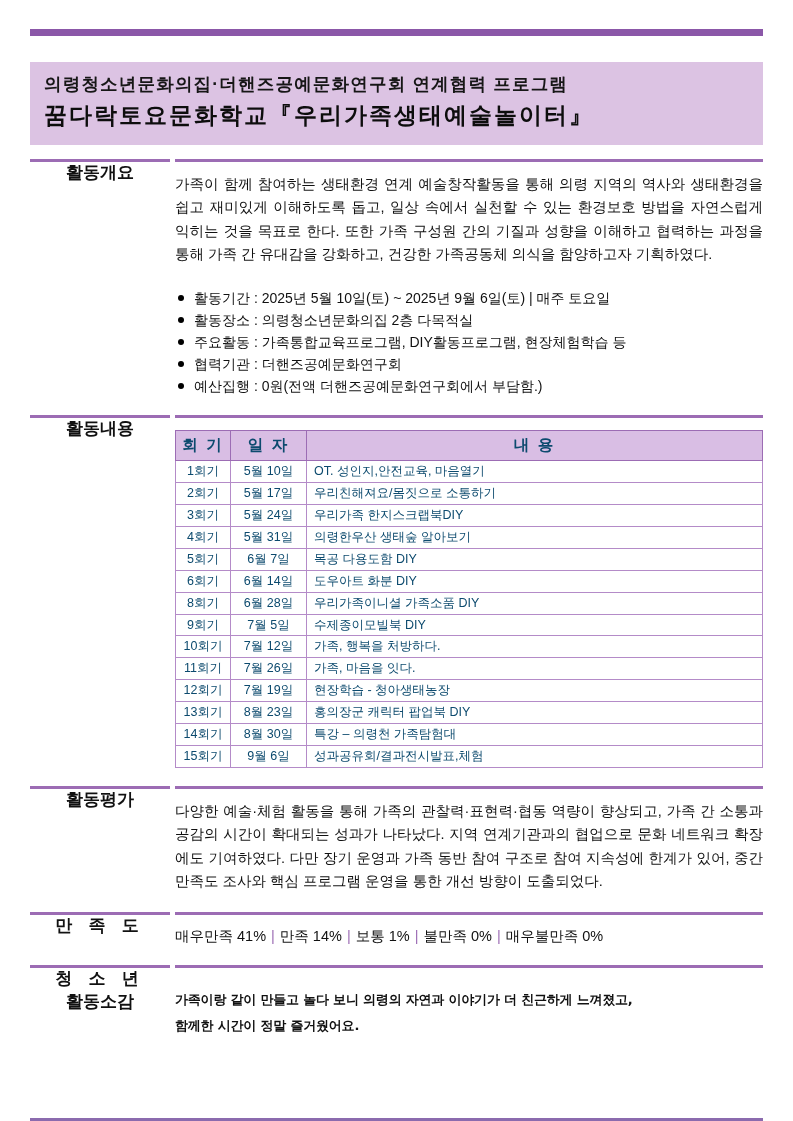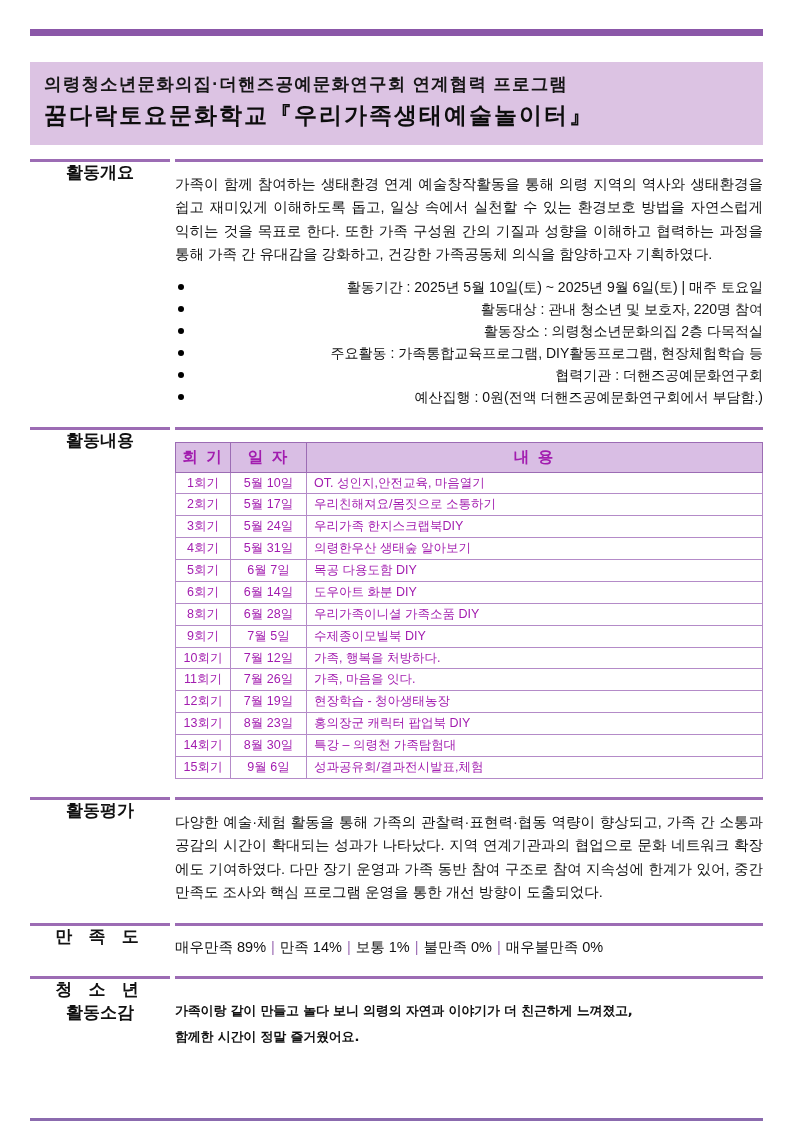--- a/index.html
+++ b/index.html
@@ -108,22 +108,21 @@
     font-size: 14.5px;
     line-height: 1.62;
     text-align: justify;
     text-justify: inter-character;
     color: #111;
   }
 
   
   .bullets {
     list-style: none;
-    margin-top: 9px;
-    text-align: right;
+    margin-top: 20px;
   }
   .bullets li {
     font-size: 14px;
     line-height: 1.58;
     padding-left: 19px;
     position: relative;
     white-space: nowrap;
   }
   .bullets li::before {
     content: "";
@@ -141,21 +140,21 @@
     border-collapse: collapse;
     width: 100%;
     margin-top: 1px;
     table-layout: fixed;
   }
   .sched th, .sched td {
     border: 1px solid #B48BC8;
     padding: 2px 4px;
     font-size: 12.5px;
     line-height: 1.35;
-    color: #a21caf;
+    color: #0c4a6e;
   }
   .sched thead th {
     background: #D9BEE4;
     font-size: 15.5px;
     font-weight: bold;
     letter-spacing: 2px;
     text-align: center;
     padding: 4px 4px;
     border-color: #9C6CB4;
   }
@@ -206,21 +205,20 @@
     <div class="d-left"></div>
     <div class="d-gap"></div>
     <div class="d-right"></div>
   </div>
   <div class="section">
     <div class="section-label">활동개요</div>
     <div class="section-body">
       <div class="para">가족이 함께 참여하는 생태환경 연계 예술창작활동을 통해 의령 지역의 역사와 생태환경을 쉽고 재미있게 이해하도록 돕고, 일상 속에서 실천할 수 있는 환경보호 방법을 자연스럽게 익히는 것을 목표로 한다. 또한 가족 구성원 간의 기질과 성향을 이해하고 협력하는 과정을 통해 가족 간 유대감을 강화하고, 건강한 가족공동체 의식을 함양하고자 기획하였다.</div>
       <ul class="bullets">
         <li>활동기간 : 2025년 5월 10일(토) ~ 2025년 9월 6일(토) | 매주 토요일</li>
-        <li>활동대상 : 관내 청소년 및 보호자, 220명 참여</li>
         <li>활동장소 : 의령청소년문화의집 2층 다목적실</li>
         <li>주요활동 : 가족통합교육프로그램, DIY활동프로그램, 현장체험학습 등</li>
         <li>협력기관 : 더핸즈공예문화연구회</li>
         <li>예산집행 : 0원(전액 더핸즈공예문화연구회에서 부담함.)</li>
       </ul>
     </div>
   </div>
 
   <div class="divider">
     <div class="d-left"></div>
@@ -334,21 +332,21 @@
   <div class="divider">
     <div class="d-left"></div>
     <div class="d-gap"></div>
     <div class="d-right"></div>
   </div>
   <div class="section">
     <div class="section-label">
       <span class="sp">만 족 도</span>
     </div>
     <div class="section-body">
-      <div class="satis" id="satis-line"><span>매우만족 89%</span><span class="sep">|</span><span>만족 14%</span><span class="sep">|</span><span>보통 1%</span><span class="sep">|</span><span>불만족 0%</span><span class="sep">|</span><span>매우불만족 0%</span></div>
+      <div class="satis" id="satis-line"><span>매우만족 41%</span><span class="sep">|</span><span>만족 14%</span><span class="sep">|</span><span>보통 1%</span><span class="sep">|</span><span>불만족 0%</span><span class="sep">|</span><span>매우불만족 0%</span></div>
     </div>
   </div>
 
   <div class="divider">
     <div class="d-left"></div>
     <div class="d-gap"></div>
     <div class="d-right"></div>
   </div>
   <div class="section">
     <div class="section-label">

